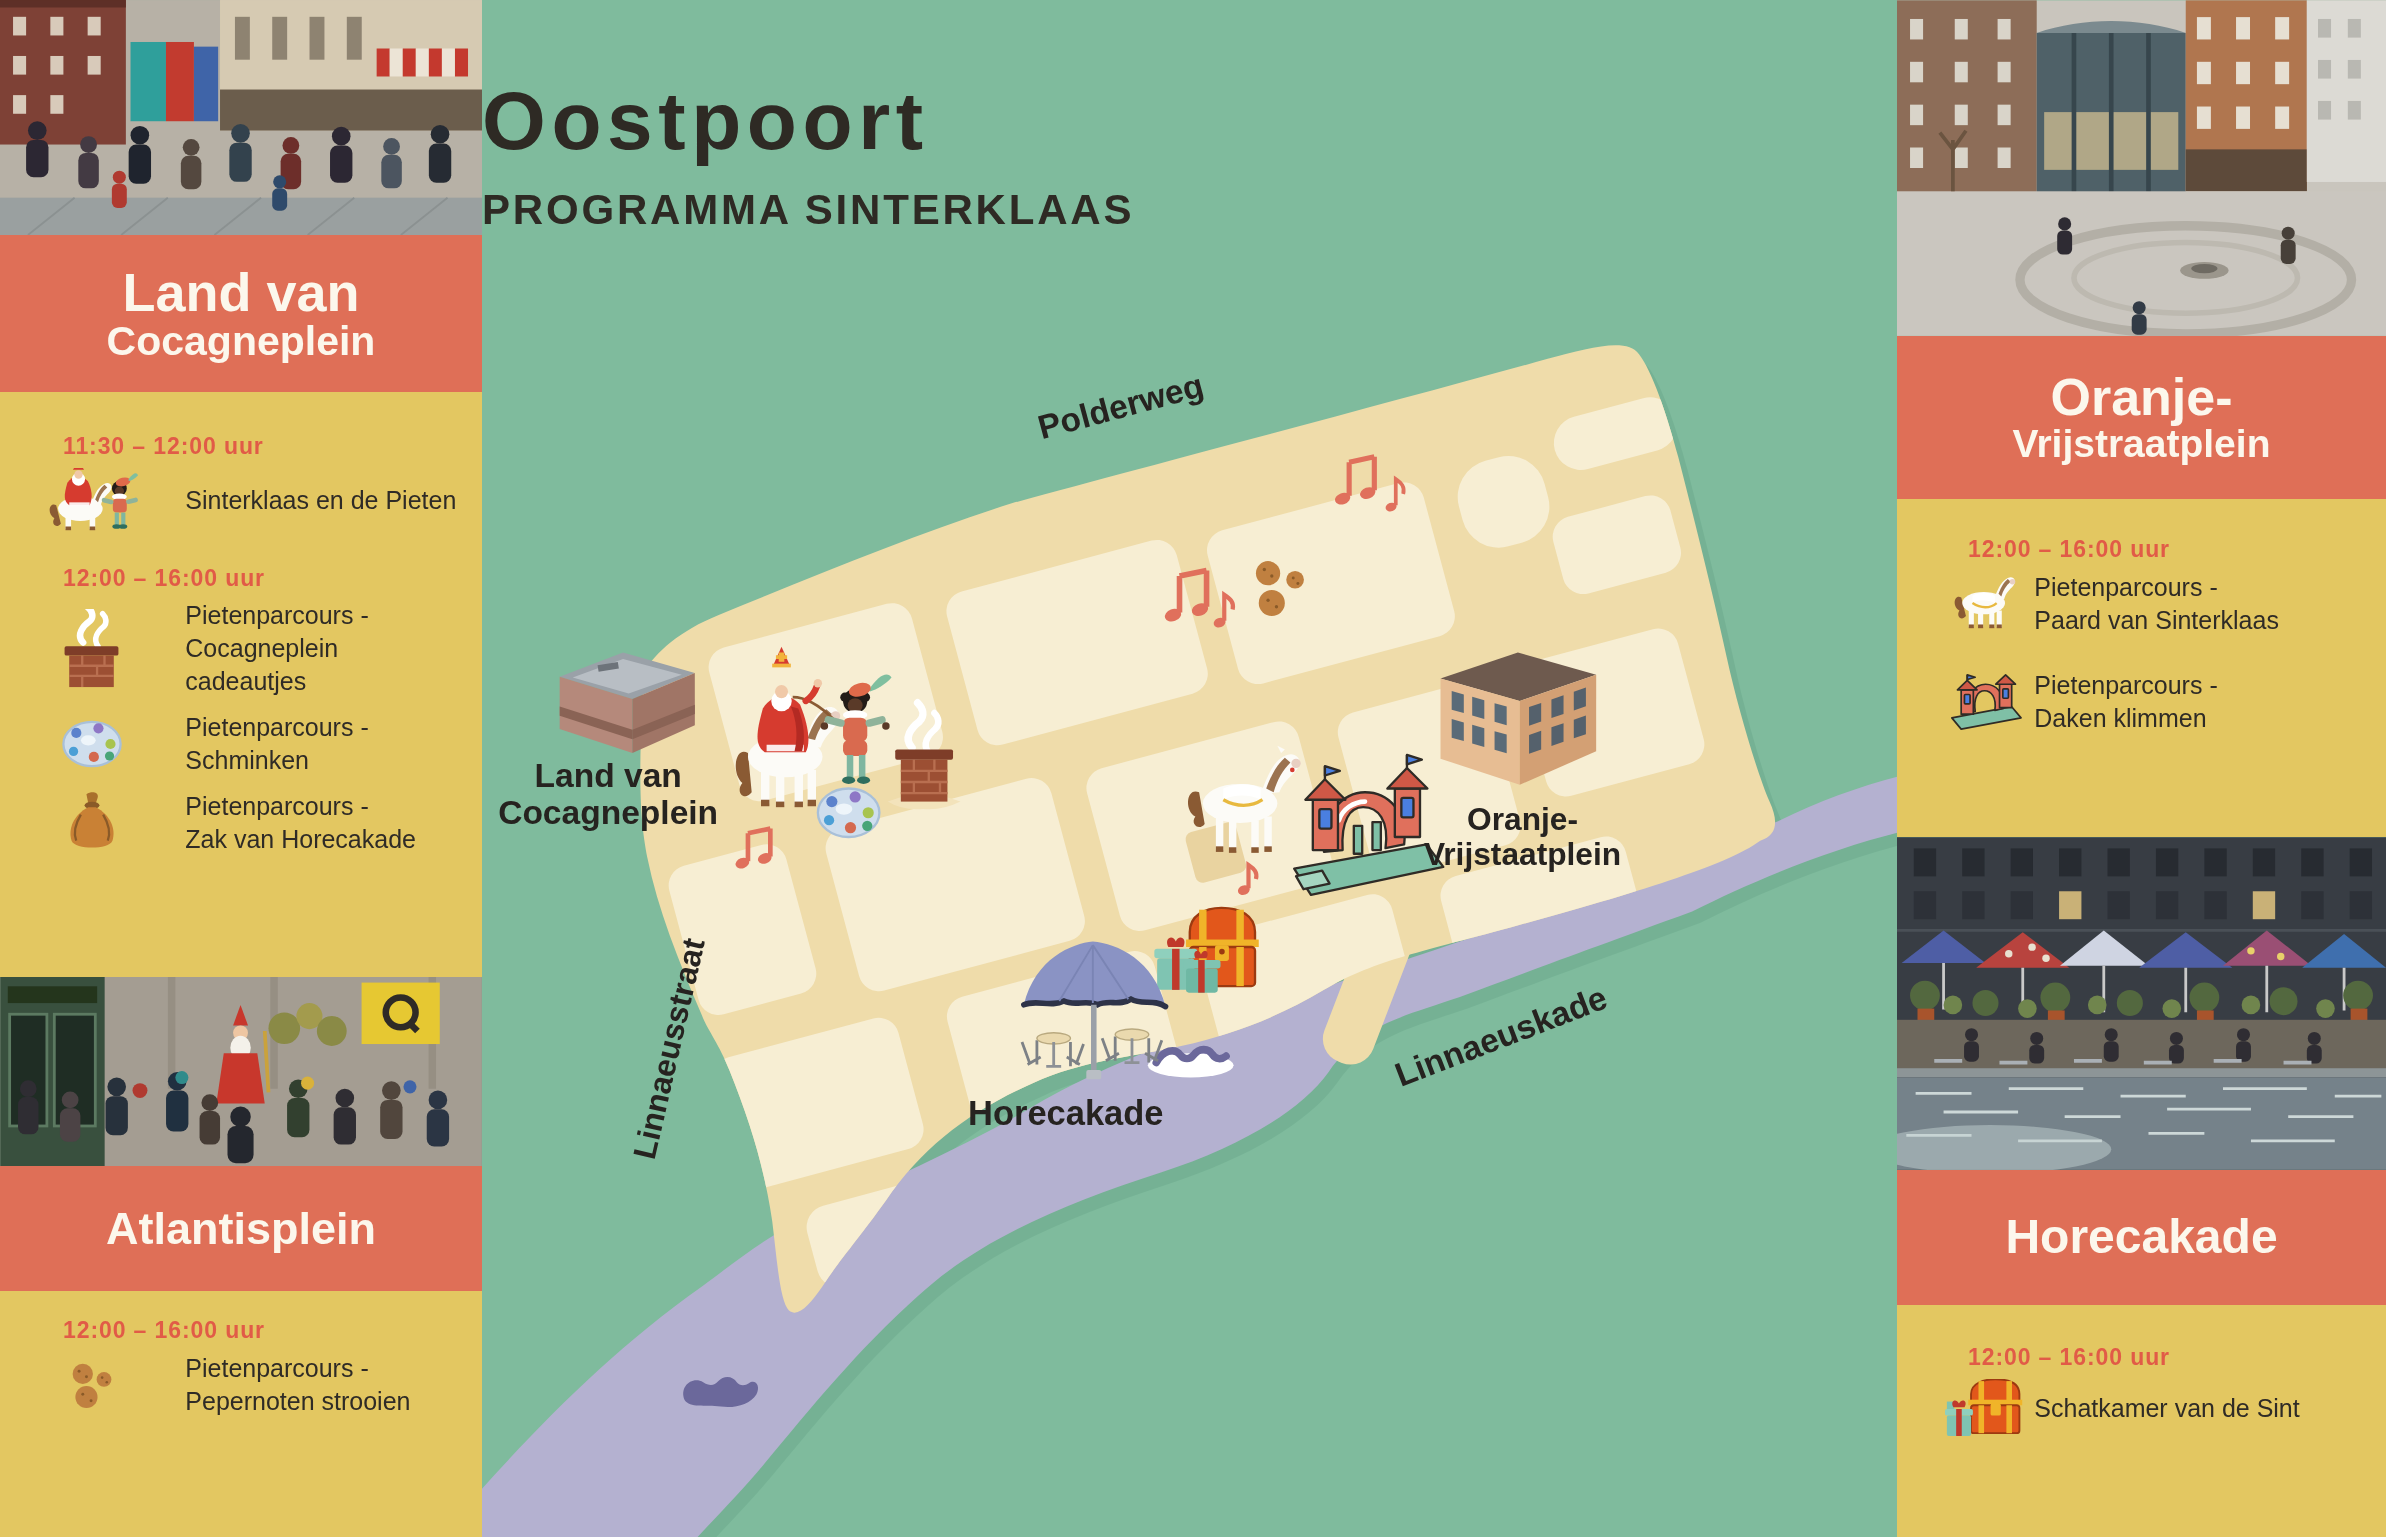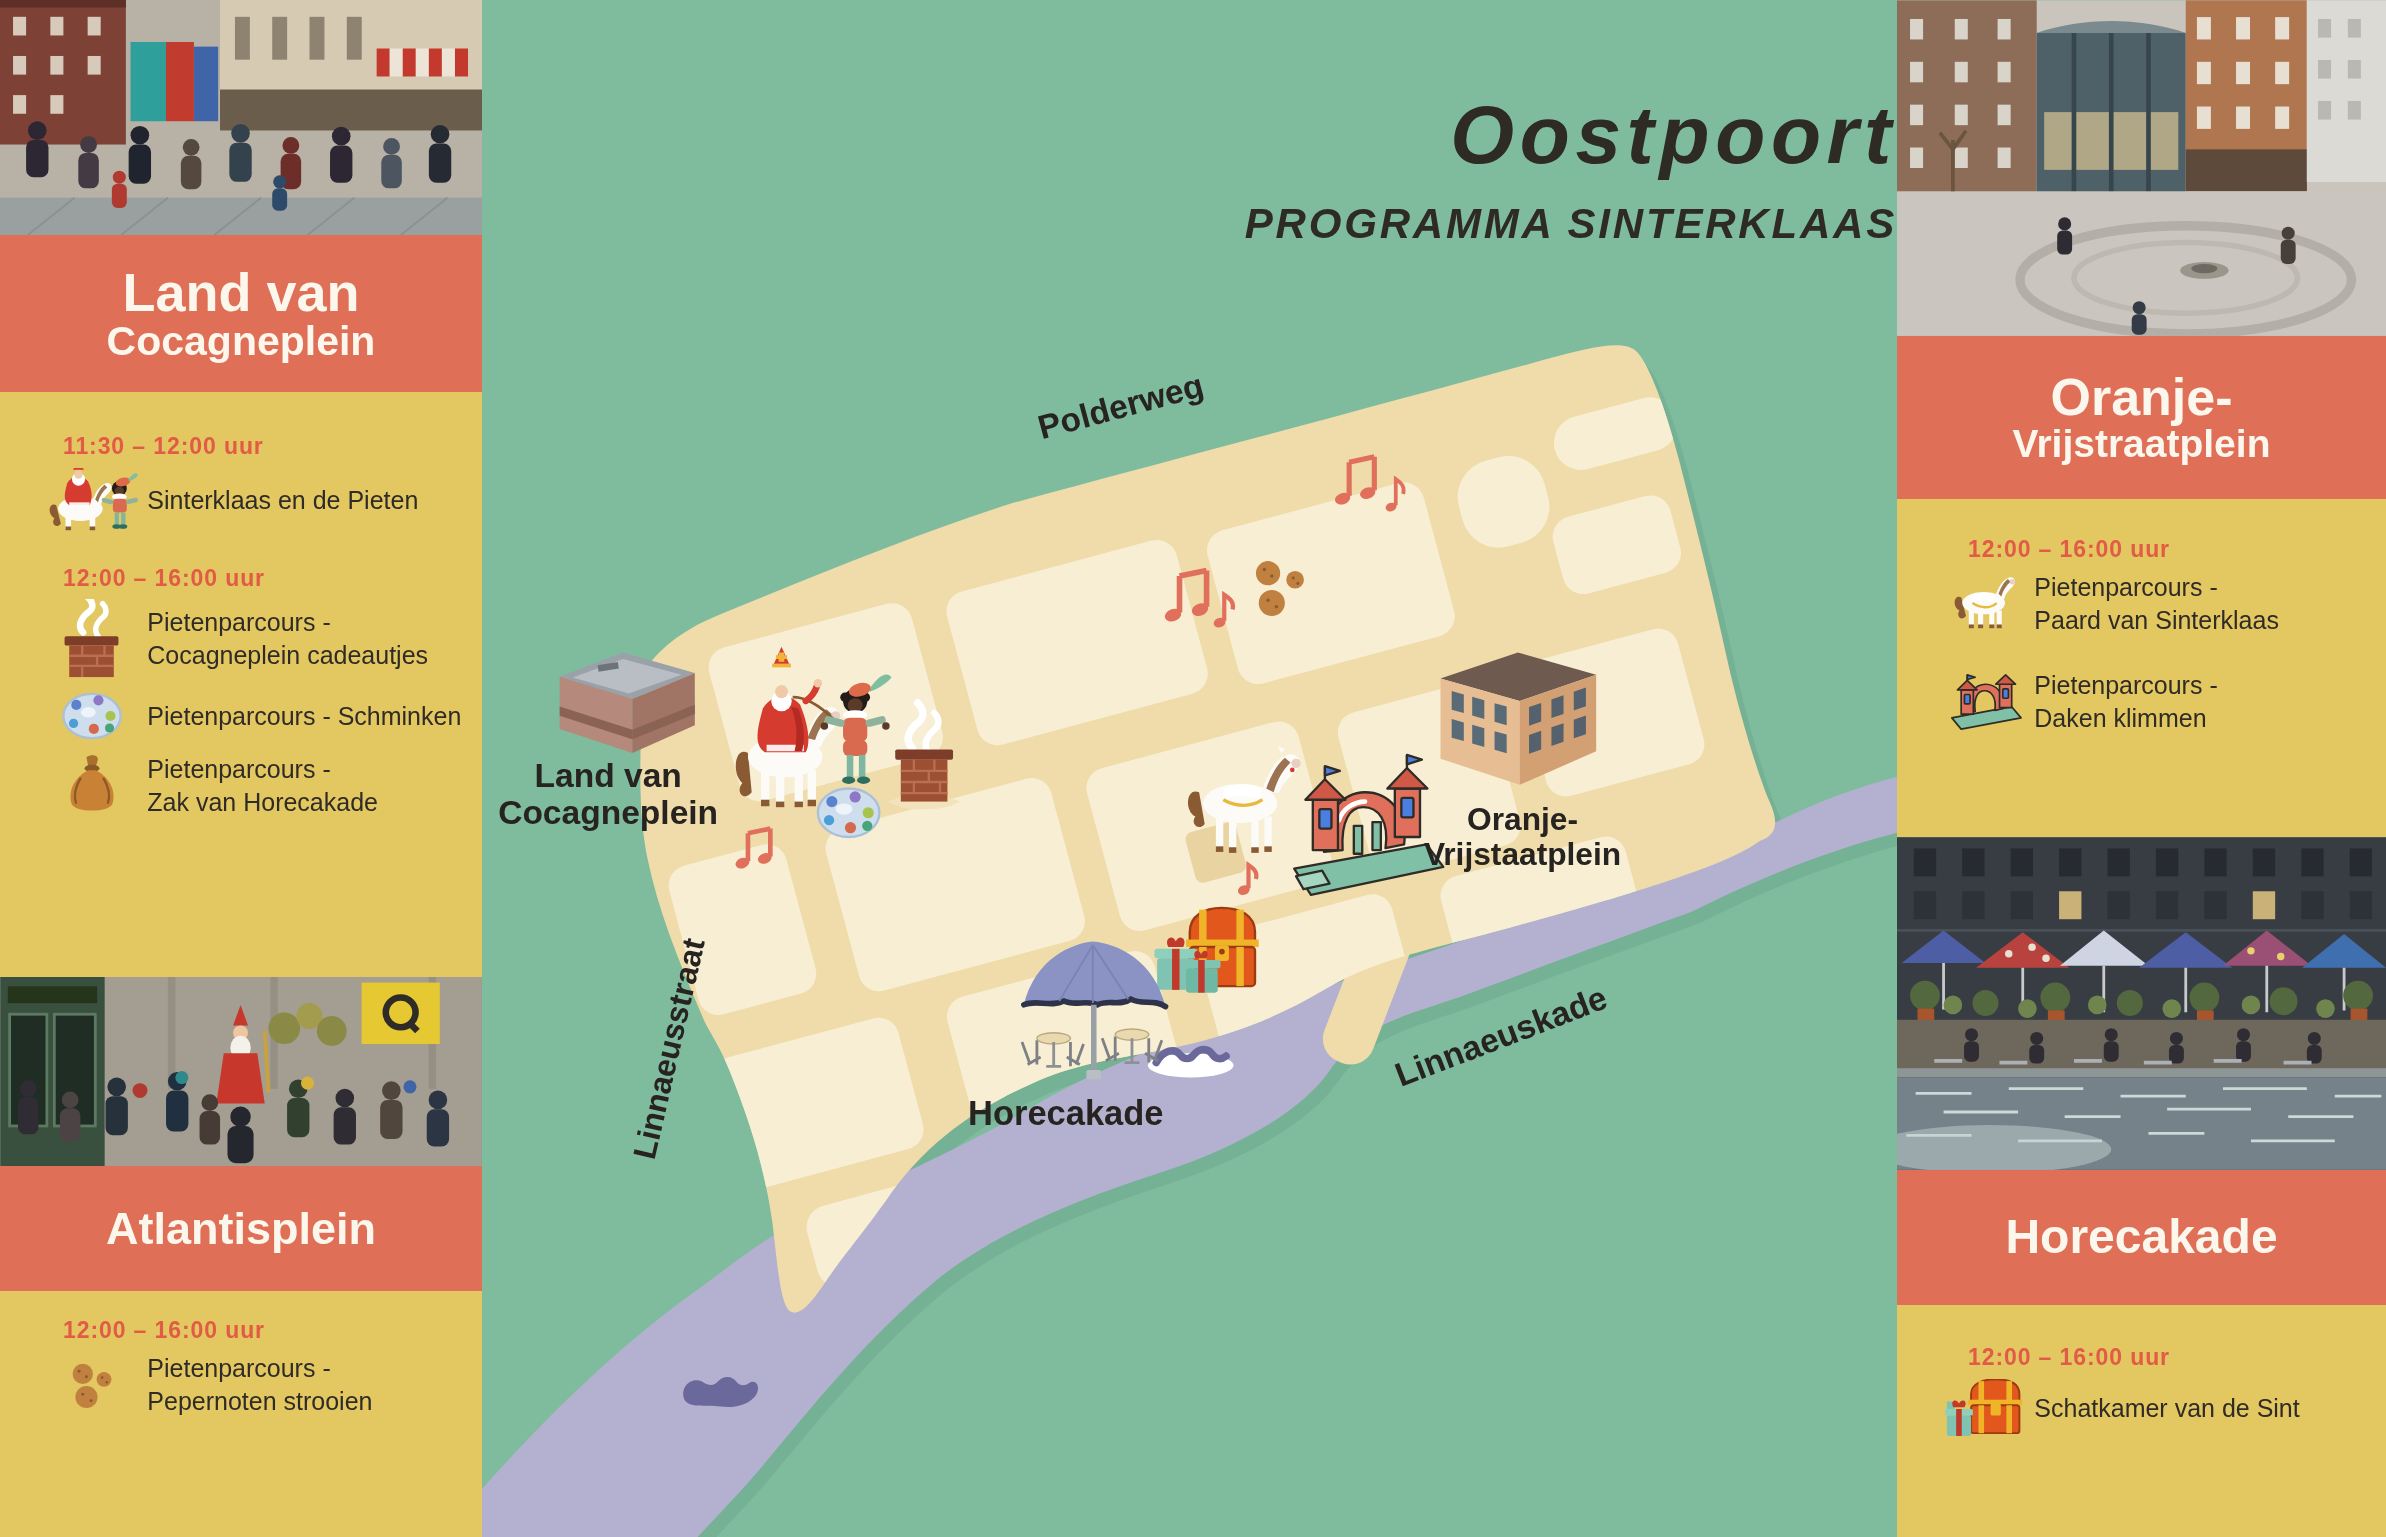--- a/index.html
+++ b/index.html
@@ -1,40 +1,40 @@
 <!DOCTYPE html>
 <html style="font-size:15px"><head>
 <meta charset="utf-8">
 <style>
   html,body{margin:0;padding:0;background:#444;}
   .poster{position:relative;width:2387px;height:1537px;overflow:hidden;background:#7fbb9d;
           font-family:"Liberation Sans",sans-serif;}
   .map-svg{position:absolute;left:0;top:0;z-index:0;}
-  .title-block{position:absolute;left:482px;top:92px;width:1415px;z-index:1;text-align:right;color:#2e2a24;font-style:italic;}
+  .title-block{position:absolute;left:482px;top:78px;width:1415px;z-index:1;text-align:left;color:#2e2a24;}
   .title-main{font-size:82px;font-weight:bold;letter-spacing:5.6px;line-height:1.05;}
   .title-sub{margin-top:22.4px;font-size:42px;font-weight:bold;letter-spacing:2.8px;}
   .panel{position:absolute;top:0;height:1537px;z-index:2;display:flex;flex-direction:column;}
   .panel.left{left:0;width:482px;}
   .panel.right{left:1897px;width:489px;}
   .photo{position:relative;overflow:hidden;flex:none;}
   .photo svg{display:block;}
   .band{flex:none;background:#df6f57;color:#fcf7ec;display:flex;flex-direction:column;
         align-items:center;justify-content:center;text-align:center;}
   .band .h-l1{font-weight:bold;line-height:1.05;}
   .band .h-l2{font-weight:bold;line-height:1.05;}
   .sect{flex:none;background:#e3c761;color:#2f2b26;}
   .time{font-family:Liberation Sans, sans-serif;font-weight:bold;font-size:23px;color:#e15b47;letter-spacing:0.9px;}
   .item{display:flex;align-items:center;}
   .item .ic{flex:none;display:flex;align-items:center;justify-content:center;}
   .item .txt{font-size:25px;line-height:33px;color:#2f2b26;}
   
   .panel.left .sect.y1{height:585px;padding:41px 18.6px 0 0;box-sizing:border-box;}
   .panel.left .sect.y2{height:246px;padding:26px 18.6px 0 0;box-sizing:border-box;}
   .panel.left .time{margin-left:63px;}
-  .panel.left .item{margin-left:45px;}
+  .panel.left .item{margin-left:45px;gap:38px;}
   .panel.left .item .ic{width:93px;margin-right:9.3px;}
   .panel.right .sect.y1{height:338px;padding:37px 15px 0 0;box-sizing:border-box;}
   .panel.right .sect.y2{height:232px;padding:39px 15px 0 0;box-sizing:border-box;}
   .panel.right .time{margin-left:71px;}
   .panel.right .item{margin-left:48px;}
   .panel.right .item .ic{width:80px;margin-right:9.3px;}
   .gap-s{height:7.5px;}.gap-m{height:32px;}.gap-i{height:13px;}
 </style>
 </head>
 <body>

